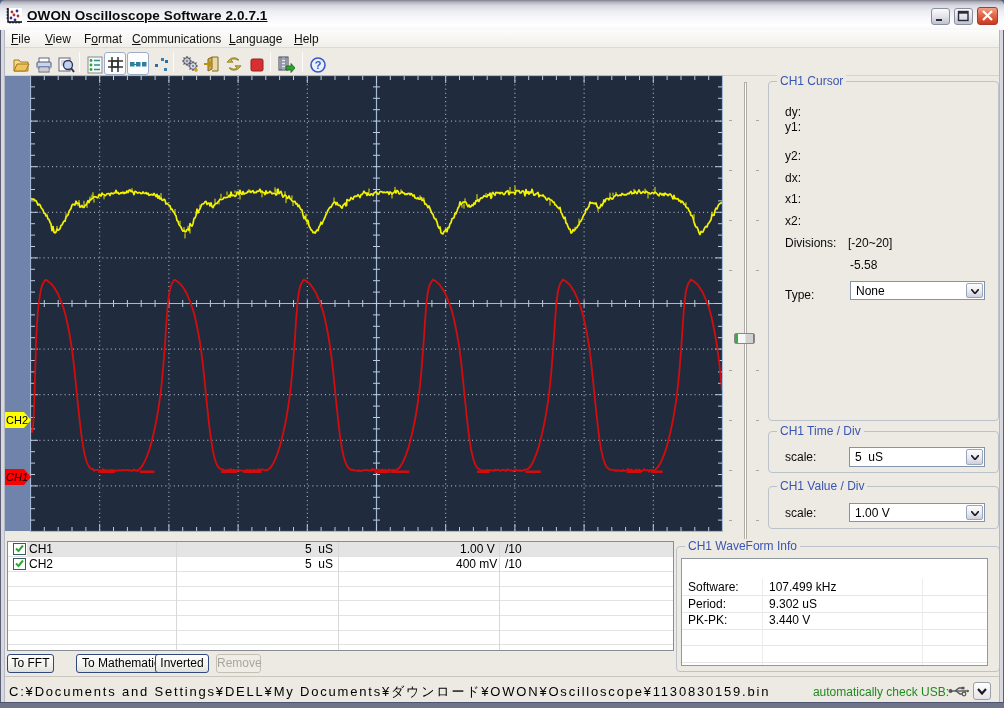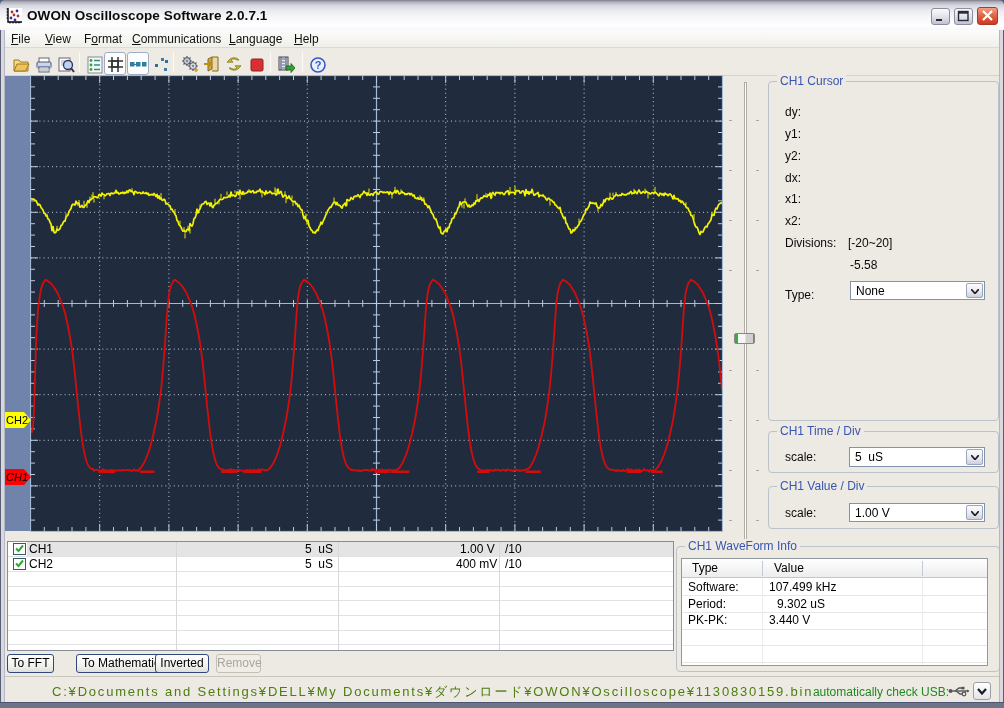--- a/index.html
+++ b/index.html
@@ -4,21 +4,21 @@
 * { margin:0; padding:0; box-sizing:border-box; }
 svg { display:block; }
 html,body { width:1004px; height:708px; overflow:hidden; }
 body { position:relative; background:#ECEAE3; font-family:"Liberation Sans",sans-serif; }
 .abs { position:absolute; }
 
 #topstrip { left:0; top:0; width:1004px; height:8px; background:#4A6084; }
 #titlebar { left:0; top:0; width:1004px; height:30px;
   background:linear-gradient(180deg,#7E7E8A 0,#B2B2C0 7%,#D6D6E0 18%,#EBEBF1 36%,#F7F7FA 58%,#FEFEFF 85%,#F7F7FA 100%);
   border-radius:5px 5px 0 0; }
-#titletxt { left:27px; top:8px; font-size:13.5px; font-weight:bold; color:#0A0A0A; letter-spacing:0.1px; }
+#titletxt { left:27px; top:8px; font-size:13.5px; font-weight:bold; color:#0A0A0A; letter-spacing:0.1px;text-decoration:underline; }
 .capbtn { top:8px; width:19px; height:17px; border-radius:3px; border:1px solid #8890A0;
   background:linear-gradient(180deg,#FBFBFD 0,#E3E3EB 50%,#C2C2CF 100%); }
 #btnmin { left:931px; } #btnmax { left:954px; }
 #btnclose { left:977px; width:21px; height:18px; top:7px; border:1px solid #B03828;
   background:linear-gradient(180deg,#F0A088 0,#E06848 45%,#C83A22 100%); }
 
 #menubar { left:0; top:30px; width:1004px; height:18px;
   background:linear-gradient(180deg,#FCFCFB 0,#F0EFEA 100%); border-bottom:1px solid #DCDAD2; }
 .mi { position:absolute; top:2px; font-size:12px; color:#111; }
 
@@ -61,21 +61,21 @@
 .wvln { position:absolute; top:20px; width:1px; height:86px; background:#ECECEC; }
 .wtxt { position:absolute; font-size:12px; color:#000; }
 
 .xpbtn { position:absolute; top:654px; height:19px; border:1px solid #31487C; border-radius:3px;
   background:linear-gradient(180deg,#FEFEFE 0,#F2F2F0 60%,#DFDFDA 100%); font-size:12px; color:#000;
   text-align:center; line-height:17px; }
 #btnremove { position:absolute; top:654px; left:216px; width:45px; height:19px; border:1px solid #C4C0B4;
   border-radius:3px; background:#EFEDE6; font-size:12px; color:#A8A69E; text-align:center; line-height:17px; }
 
 #status { left:2px; top:676px; width:1000px; height:26px; background:#ECEAE3; border-top:1px solid #C8C6BE; }
-#spath { position:absolute; left:7px; top:6px; font-size:13px; letter-spacing:1.8px; color:#4d7c0f; white-space:nowrap;margin-left:43px; }
+#spath { position:absolute; left:7px; top:6px; font-size:13px; letter-spacing:1.8px; color:#000000; white-space:nowrap; }
 #susb { position:absolute; right:53px; top:8px; font-size:12px; color:#1F8A1F; }
 #sbtn { position:absolute; right:11px; top:5px; width:18px; height:18px; background:linear-gradient(180deg,#FFF,#E4E4E8); border:1px solid #9AA0AA; border-radius:3px; }
 
 #bleft { left:0; top:30px; width:5px; height:672px; background:#D8D8DE; border-left:1px solid #5A5F73; box-shadow:inset -1px 0 0 #B4B8C6; }
 #bright { left:999px; top:30px; width:5px; height:672px; background:#D8D8DE; border-right:1px solid #5A5F73; box-shadow:inset 1px 0 0 #B4B8C6; }
 #bbottom { left:0; top:702px; width:1004px; height:6px; background:#6E7488; border-top:1px solid #4D5570; }
 u { text-decoration:underline; }
 </style></head>
 <body>
 <div id="topstrip" class="abs"></div>
@@ -238,21 +238,21 @@
       <text x="1" y="12" font-size="11" font-style="italic" font-family="Liberation Sans">CH1</text>
     </svg>
   </div>
 
 <div id="strack" class="abs"></div>
 <div id="sthumb" class="abs"></div>
 
 <div class="fs" style="left:768px;top:81px;width:231px;height:340px">
   <span class="fstitle">CH1 Cursor</span>
   <span class="lbl" style="left:16px;top:23px">dy:</span>
-  <span class="lbl" style="left:16px;top:45px">y1:</span>
+  <span class="lbl" style="left:16px;top:38px">y1:</span>
   <span class="lbl" style="left:16px;top:67px">y2:</span>
   <span class="lbl" style="left:16px;top:89px">dx:</span>
   <span class="lbl" style="left:16px;top:110px">x1:</span>
   <span class="lbl" style="left:16px;top:132px">x2:</span>
   <span class="lbl" style="left:16px;top:154px">Divisions:</span>
   <span class="lbl" style="left:79px;top:154px">[-20~20]</span>
   <span class="lbl" style="left:81px;top:176px">-5.58</span>
   <span class="lbl" style="left:16px;top:206px">Type:</span>
   <div class="combo" style="left:81px;top:199px;width:135px;height:19px">
       <span>None</span>
@@ -317,37 +317,31 @@
   <span class="trow" style="left:21px;top:15px">CH2</span>
   <span class="trow" style="left:297px;top:15px">5&nbsp;&nbsp;uS</span>
   <span class="trow" style="left:448px;top:15px">400 mV</span>
   <span class="trow" style="left:497px;top:15px">/10</span>
 </div>
 
 <div class="fs" style="left:676px;top:546px;width:324px;height:126px">
   <span class="fstitle">CH1 WaveForm Info</span>
 </div>
 <div id="wtable" class="abs">
-  <div id="whead">
-      <span class="wtxt" style="left:10px;top:2px">Type</span>
-      <span class="wtxt" style="left:92px;top:2px">Value</span>
-  <div class="wsep" style="left:80px"></div>
-      <div class="wsep" style="left:240px"></div>
-    </div>
   <div class="wline" style="top:36px"></div>
   <div class="wline" style="top:53px"></div>
   <div class="wline" style="top:70px"></div>
   <div class="wline" style="top:86px"></div>
   <div class="wline" style="top:103px"></div>
   <div class="wvln" style="left:80px"></div>
   <div class="wvln" style="left:240px"></div>
   <span class="wtxt" style="left:6px;top:21px">Software:</span>
     <span class="wtxt" style="left:87px;top:21px">107.499 kHz</span>
   <span class="wtxt" style="left:6px;top:38px">Period:</span>
-    <span class="wtxt" style="left:95px;top:38px">9.302 uS</span>
+    <span class="wtxt" style="left:87px;top:38px">9.302 uS</span>
   <span class="wtxt" style="left:6px;top:54px">PK-PK:</span>
     <span class="wtxt" style="left:87px;top:54px">3.440 V</span>
 </div>
 
 <div class="xpbtn" style="left:7px;width:47px">To FFT</div>
 <div class="xpbtn" style="left:76px;width:96px">To Mathematics</div>
 <div class="xpbtn" style="left:155px;width:54px">Inverted</div>
 <div id="btnremove">Remove</div>
 
 <div id="status" class="abs">

